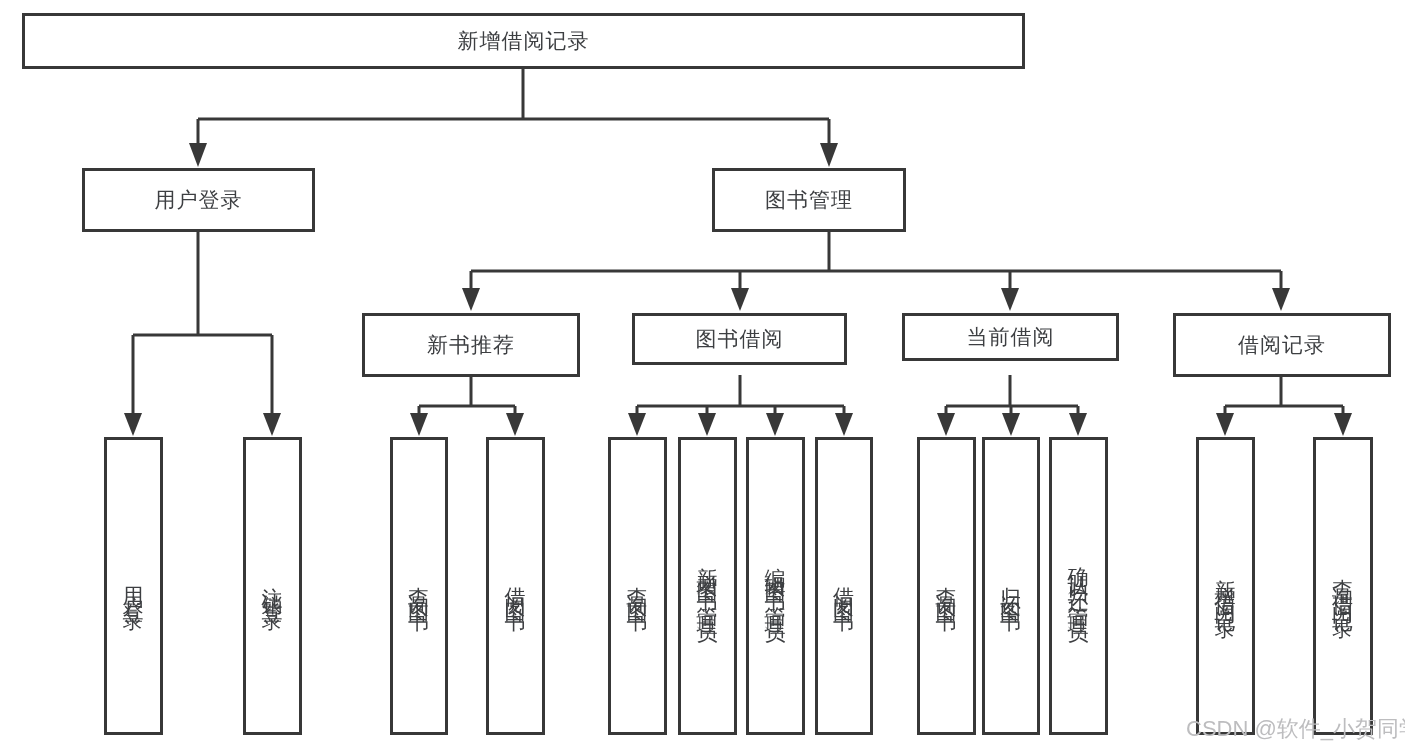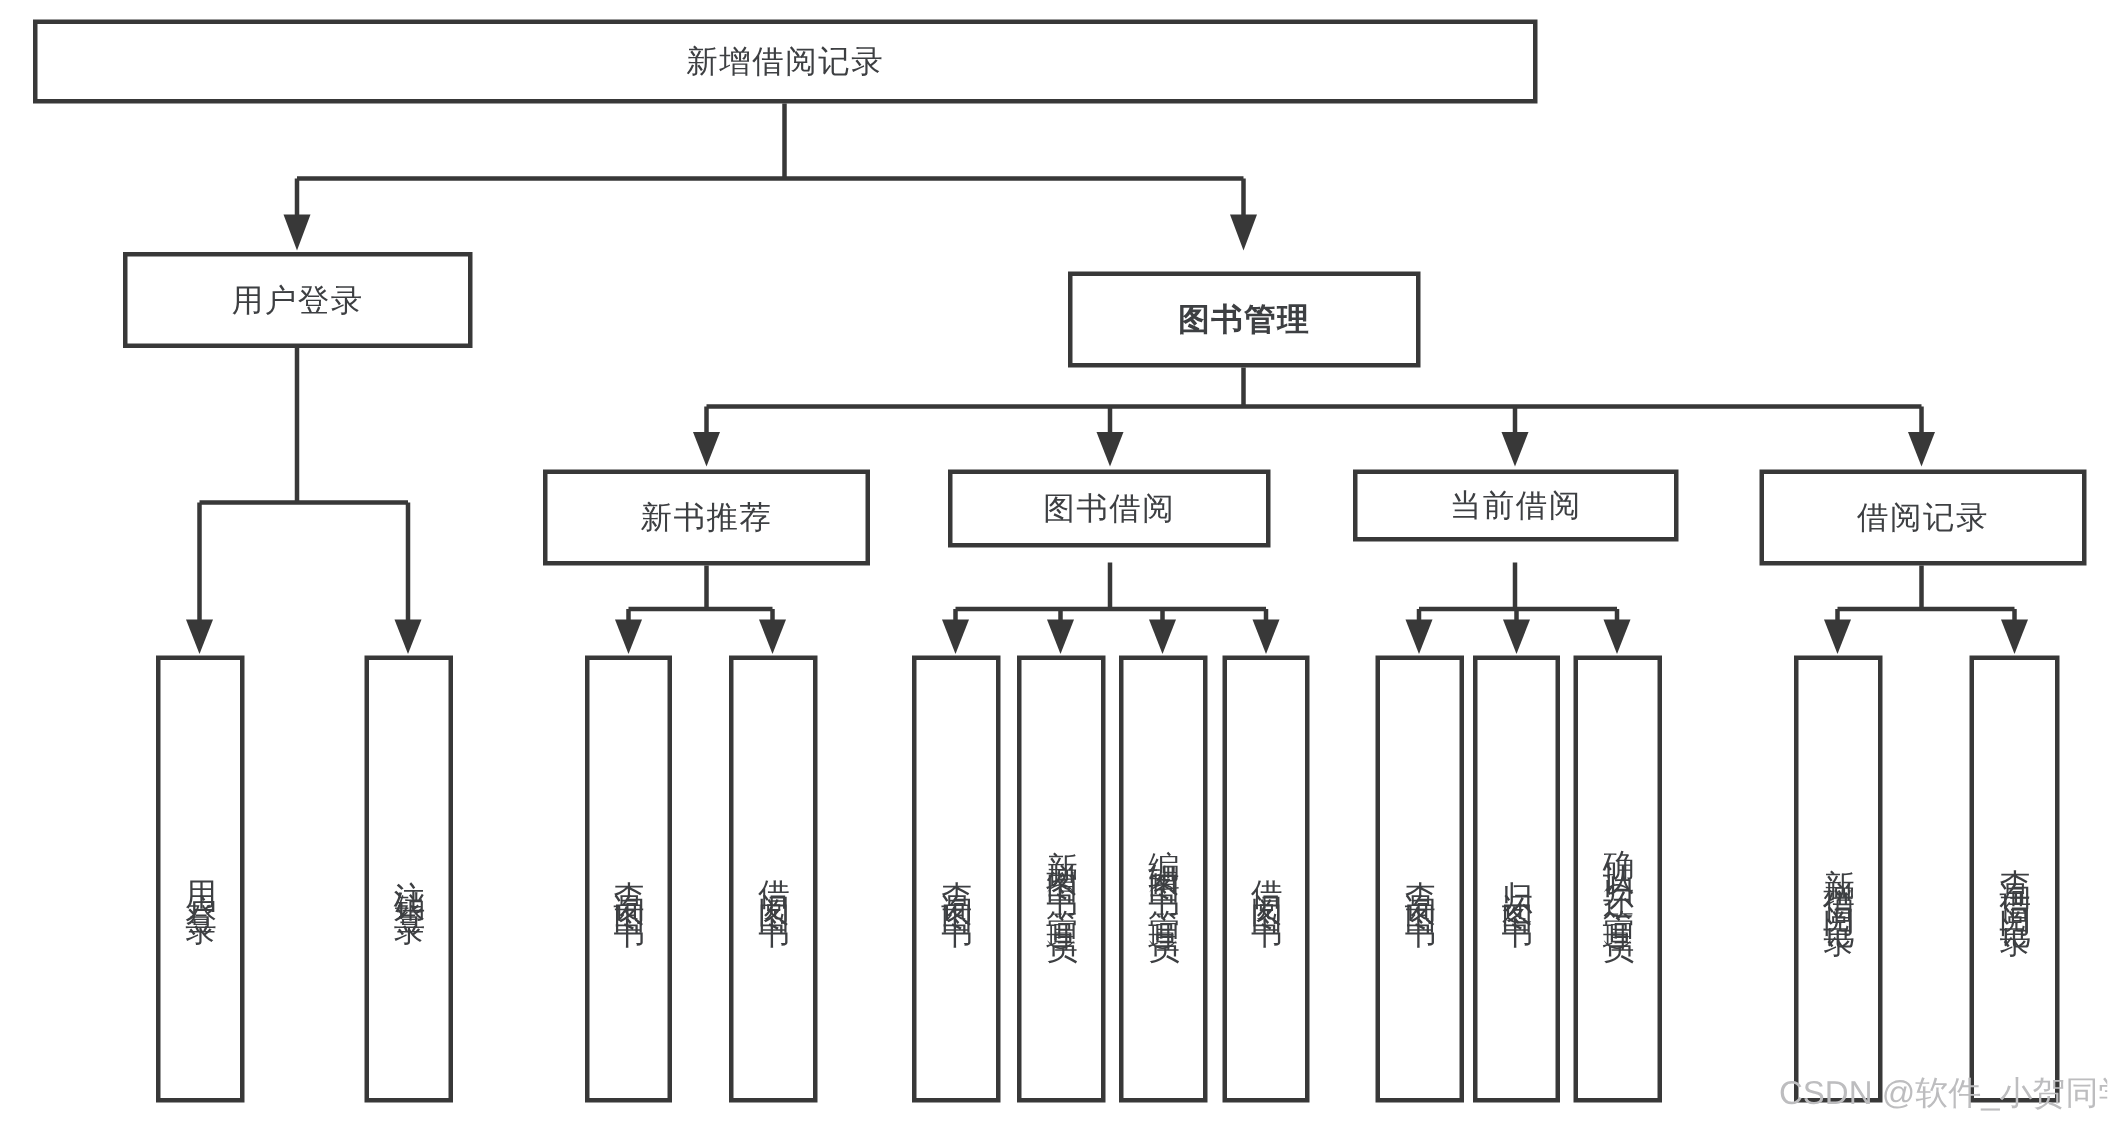--- a/index.html
+++ b/index.html
@@ -113,21 +113,21 @@
     </g>
   </svg>
 
   <div class="hbox" style="left:22px;top:13px;width:1003px;height:56px;">
     <span class="lbl">新增借阅记录</span>
   </div>
 
   <div class="hbox" style="left:82px;top:168px;width:233px;height:64px;">
     <span class="lbl">用户登录</span>
   </div>
-  <div class="hbox" style="left:712px;top:181px;width:235px;height:64px;font-weight:bold;">
+  <div class="hbox" style="left:712px;top:168px;width:194px;height:64px;">
     <span class="lbl">图书管理</span>
   </div>
 
   <div class="hbox" style="left:362px;top:313px;width:218px;height:64px;">
     <span class="lbl">新书推荐</span>
   </div>
   <div class="hbox" style="left:632px;top:313px;width:215px;height:52px;">
     <span class="lbl">图书借阅</span>
   </div>
   <div class="hbox" style="left:902px;top:313px;width:217px;height:48px;">

